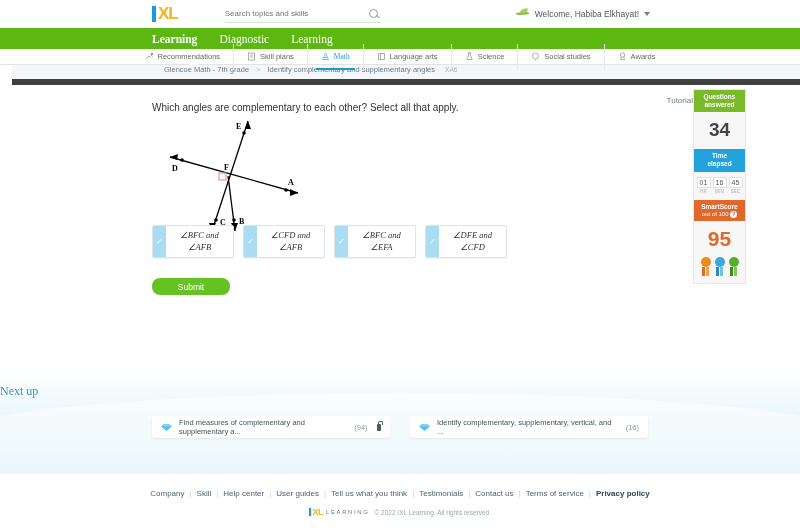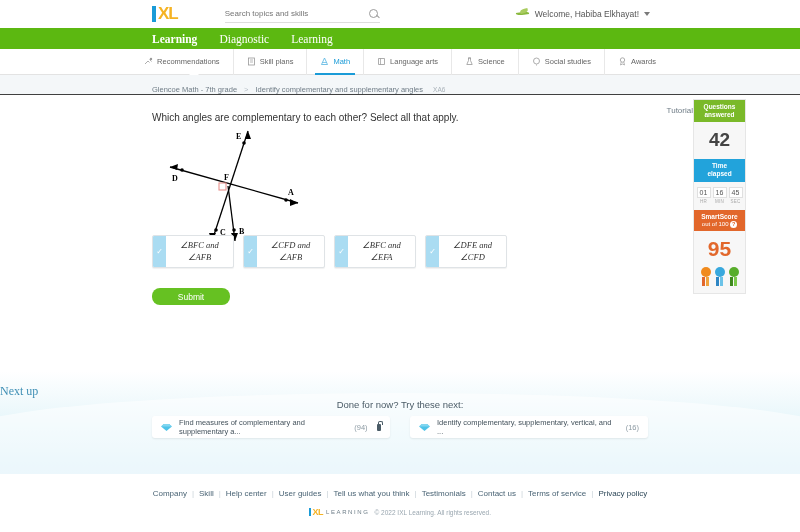--- a/index.html
+++ b/index.html
@@ -37,39 +37,39 @@
   .caret-dn { width: 0; height: 0; border-left: 3px solid transparent; border-right: 3px solid transparent;
               border-top: 4px solid #7a7a7a; }
 
   
   .greennav { height: 21px; background: #5cb811; display: flex; align-items: center; position: relative; }
   .greennav .inner { margin-left: 152px; display: flex; gap: 22px; }
   .greennav a { color: #fff; font-size: 11.5px; text-decoration: none; font-family: "Liberation Serif", serif; }
   .greennav a.active { font-weight: bold; }
 
   
-  .subnav { height: 26px; background: #fff; border-bottom: 1px solid #e3e3e3;
+  .subnav { height: 16px; background: #fff; border-bottom: 1px solid #e3e3e3;
             display: flex; align-items: center; justify-content: center; position: relative; }
   .subnav .wrap { display: flex; align-items: stretch; height: 26px; }
   .subnav .item { display: flex; align-items: center; gap: 4px; padding: 0 13px; font-size: 7.5px;
                   color: #666; border-right: 1px solid #e8e8e8; cursor: pointer; position: relative; }
   .subnav .item:last-child { border-right: 0; }
-  .subnav .item.active { color: #1a9bd7; }
+  .subnav .item.active { color: #1a9bd7; font-family: Liberation Serif, serif; }
   .subnav .item.active:after { content: ""; position: absolute; left: 8px; right: 8px; bottom: 0;
                                height: 2px; background: #1a9bd7; }
   .ico { width: 9px; height: 9px; display: inline-block; position: relative; opacity: .75; }
   .ico svg { display: block; }
 
   .nav-notch { position: absolute; left: 189px; bottom: -1px; width: 0; height: 0;
                border-left: 5px solid transparent; border-right: 5px solid transparent;
                border-bottom: 5px solid #fff; }
 
   
-  .crumbbar { height: 20px; background: #f4f7f9; border-bottom: 1px solid #404040;
-              display: flex; align-items: flex-end; }
+  .crumbbar { height: 20px; background: #f4f7f9; border-bottom: 6px solid #404040;
+              display: flex; align-items: flex-start; margin-left: 12px; }
   .crumbbar .c { margin-left: 152px; font-size: 7.5px; color: #6f7c86; display: flex;
                  align-items: center; gap: 7px; }
   .crumbbar .sep { color: #b6bfc6; }
   .crumbbar .skillcode { color: #a9b2b9; font-size: 6.5px; margin-left: 3px; }
 
   
   .page { position: relative; height: 300px; background: #fff; }
   .question { position: absolute; left: 152px; top: 17px; font-size: 10px; color: #333; }
 
   .figure { position: absolute; left: 160px; top: 32px; width: 150px; height: 120px; }
@@ -142,21 +142,21 @@
   .lock { width: 5px; height: 7px; background: #4a5b66; border-radius: 1px; display: inline-block;
           position: relative; margin-left: 2px; }
   .lock:before { content: ""; position: absolute; left: 1px; top: -3px; width: 3px; height: 3px;
                  border: 1px solid #4a5b66; border-bottom: 0; border-radius: 2px 2px 0 0; }
 
   
   .footer { position: absolute; left: 0; right: 0; bottom: 0; height: 58px; background: #fff;
             display: flex; flex-direction: column; align-items: center; justify-content: center; gap: 9px; margin-top: 36px; }
   .flinks { display: flex; align-items: center; gap: 5px; font-size: 8px; color: #4a6475; }
   .flinks a { color: #4a6475; text-decoration: none; }
-  .flinks a.bold { font-weight: normal; color: #2c4657; }
+  .flinks a.bold { font-weight: bold; color: #2c4657; }
   .flinks .bar { color: #c9d2d8; }
   .fbottom { display: flex; align-items: center; gap: 5px; font-size: 6.5px; color: #9aa7b0; }
   .flogo { display: flex; align-items: center; gap: 1px; }
   .flogo .b { width: 2.5px; height: 8px; background: #1a9bd7; }
   .flogo .x { font-weight: bold; font-size: 9px; color: #f5b324; letter-spacing: -.5px; }
   .flogo .w { font-size: 6px; letter-spacing: 1.6px; color: #6e7e88; margin-left: 2px; }
 </style>
 </head>
 <body>
 
@@ -328,21 +328,21 @@
   <div class="tutorial">
     <span>Tutorial</span>
     <span class="tut-play"></span>
   </div>
 
   <div class="panel">
     <div class="hdr green">
       <div>Questions</div>
       <div>answered</div>
     </div>
-    <div class="bignum">42</div>
+    <div class="bignum">34</div>
 
     <div class="hdr blue">
       <div>Time</div>
       <div>elapsed</div>
     </div>
     <div class="clock">
       <div class="u">
           <div class="d">01</div>
         <div class="n">HR</div>
         </div>
@@ -383,21 +383,20 @@
             <i style="background:#3f8a1e"></i>
             <i style="background:#7cc94c"></i>
           </div>
       </div>
     </div>
   </div>
 </div>
 
 <div class="nextup">
   <div class="nu-title">Next up</div>
-  <div class="nu-sub">Done for now? Try these next:</div>
   <div class="nu-cards">
     <div class="nu-card">
       <svg class="gem" viewBox="0 0 12 10">
         <path d="M3 1h6l3 3-6 5-6-5z" fill="#4fc3e8"></path>
           <path d="M3 1l-3 3h12l-3-3z" fill="#81d6f0"></path>
       </svg>
       <span>Find measures of complementary and supplementary a...</span>
       <span class="cnt">(94)</span>
       <span class="lock"></span>
     </div>

